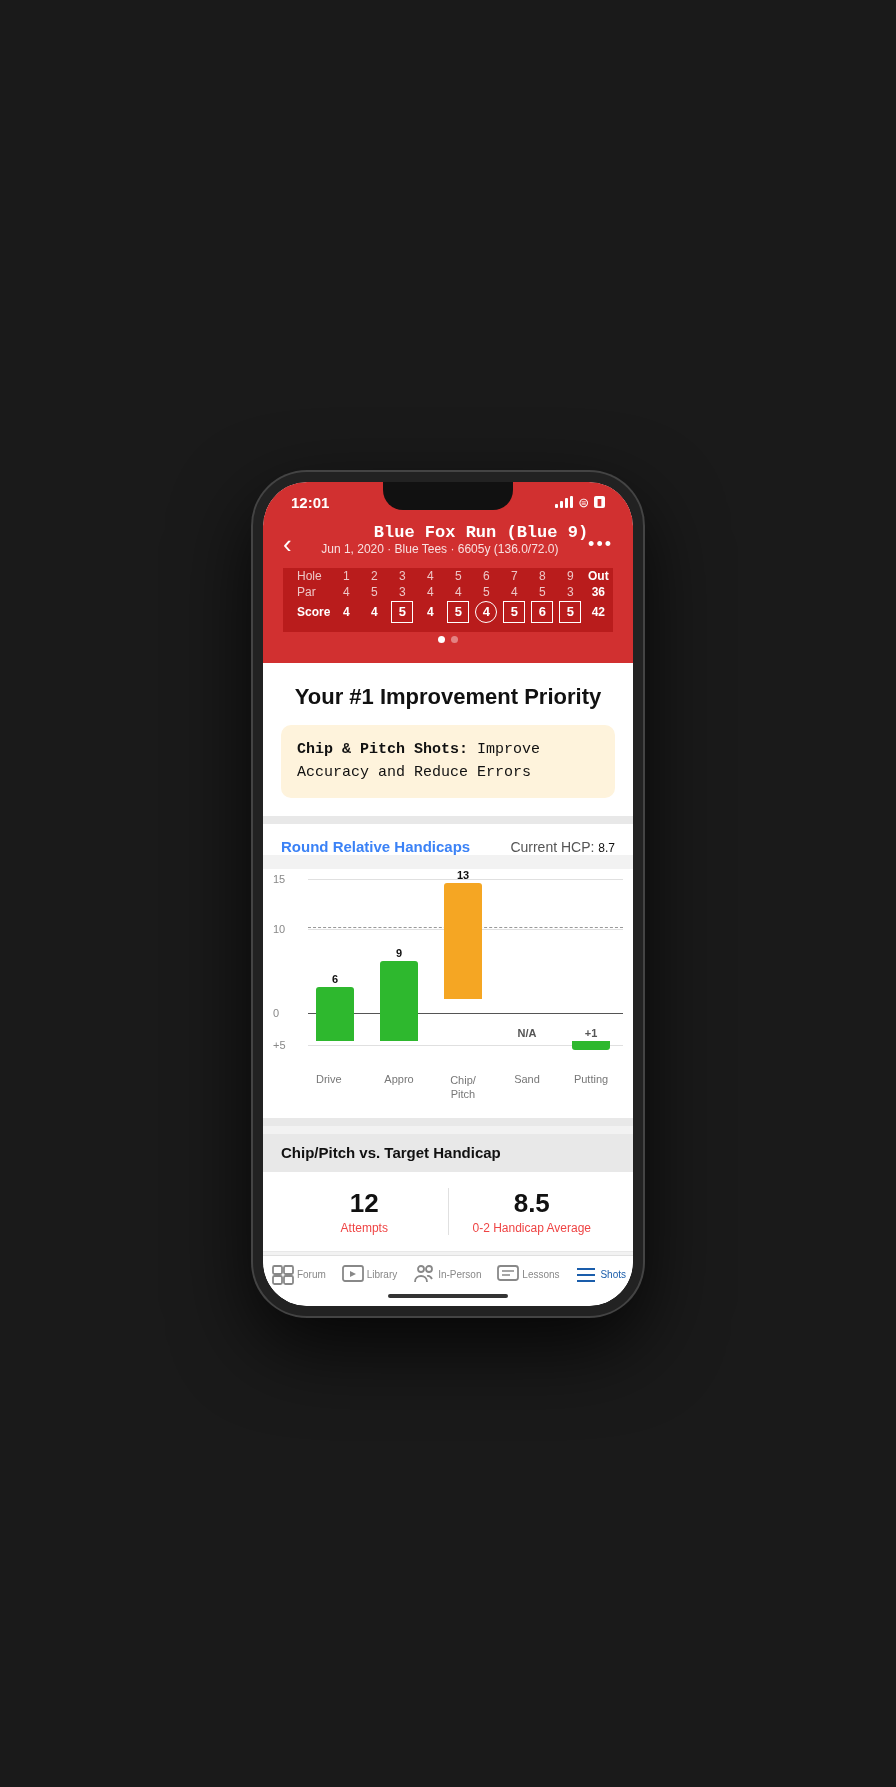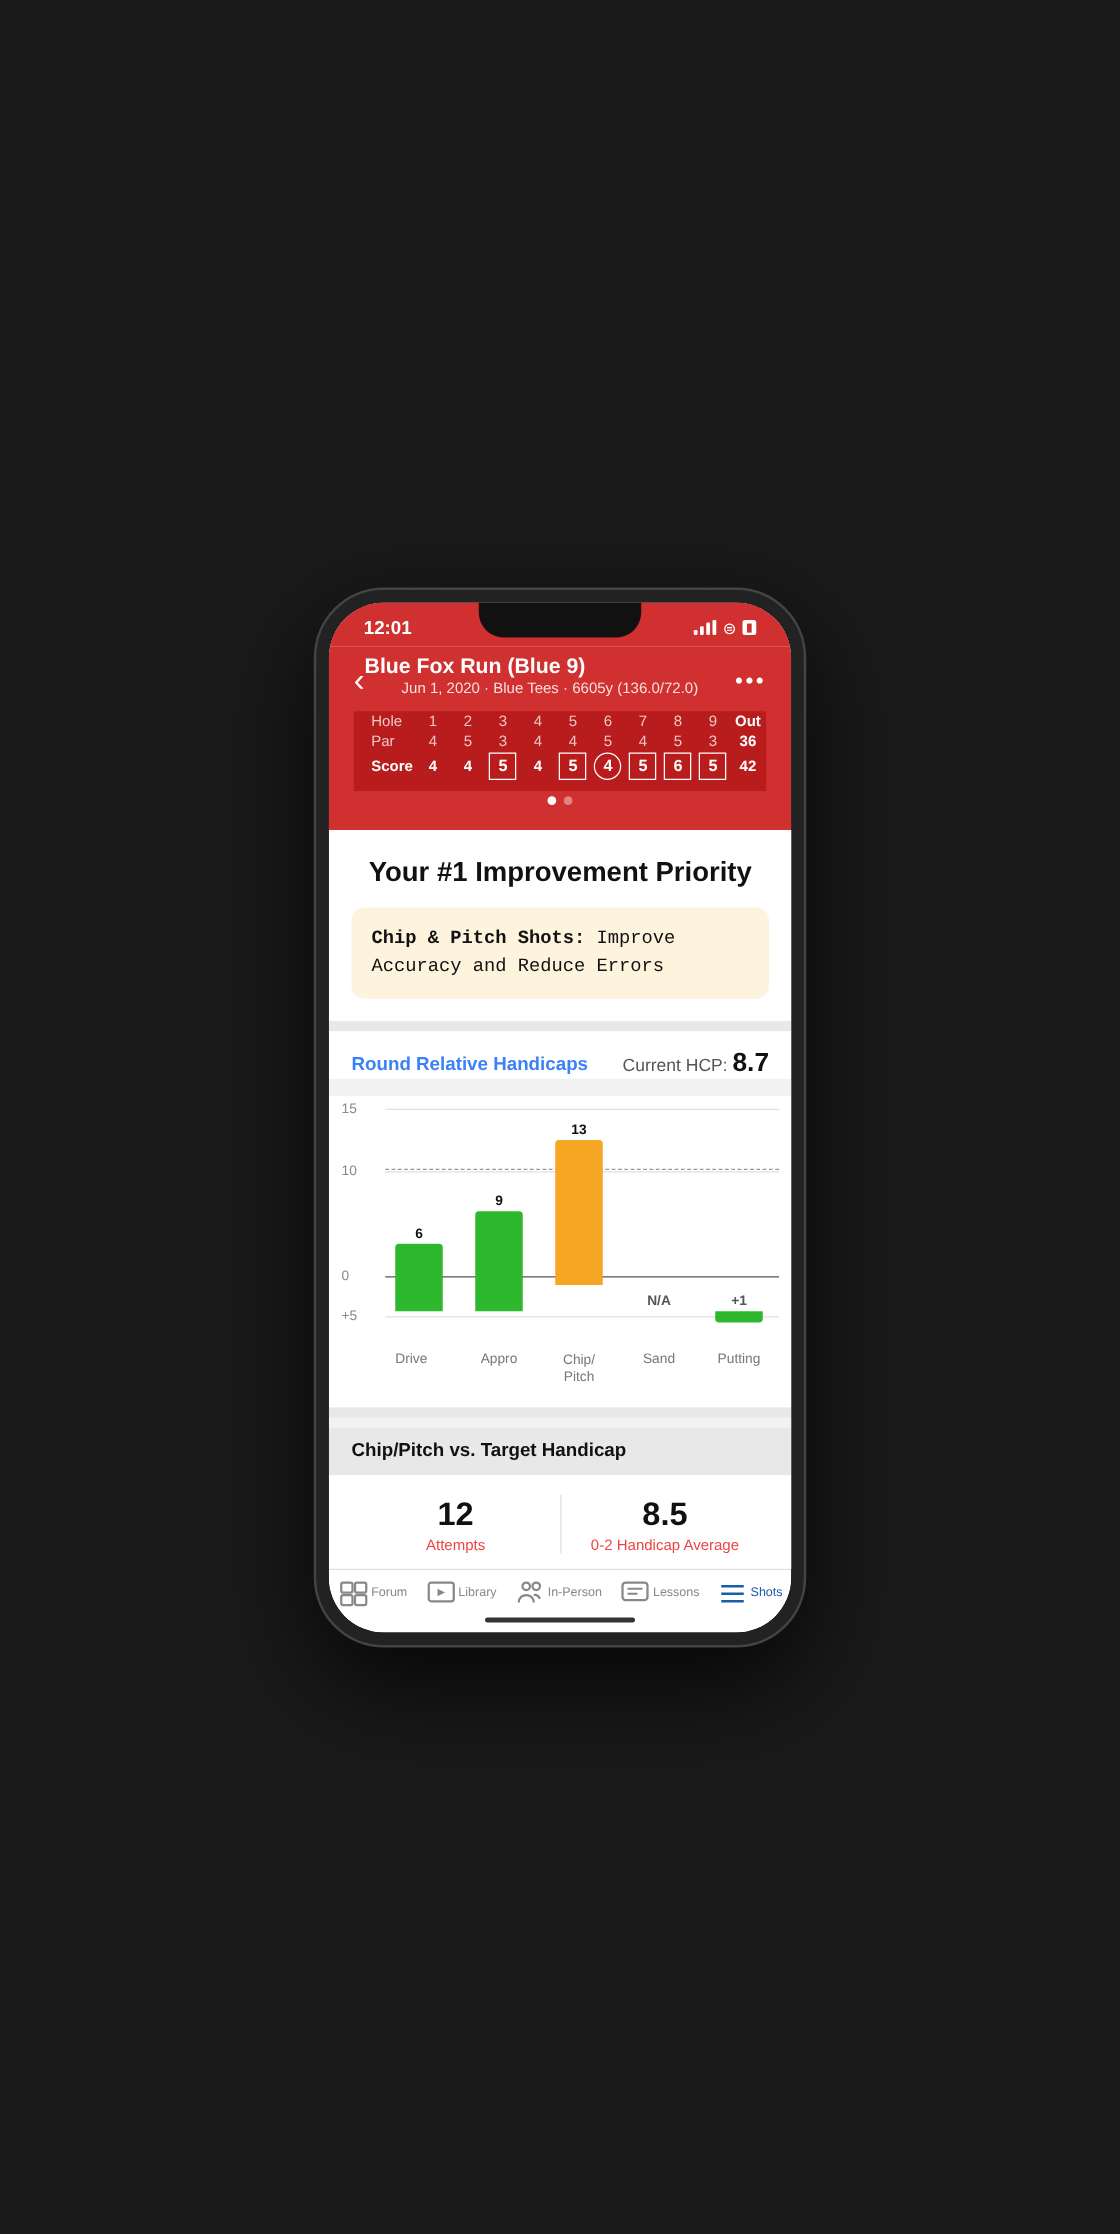--- a/index.html
+++ b/index.html
@@ -87,21 +87,22 @@
     .back-btn {
       color: white;
       font-size: 22px;
       font-weight: 300;
       cursor: pointer;
     }
     .header-title {
       color: white;
       font-size: 17px;
       font-weight: 700;
-      text-align: left;
+      text-align: right;
+      font-family: Liberation Mono, monospace;
     }
     .header-subtitle {
       color: rgba(255,255,255,0.85);
       font-size: 12px;
       text-align: center;
       margin-bottom: 10px;
     }
     .more-btn {
       color: white;
       font-size: 18px;
@@ -232,23 +233,23 @@
     .handicap-title {
       font-size: 15px;
       font-weight: 800;
       color: #3b82f6;
     }
     .hcp-current {
       font-size: 14px;
       color: #555;
     }
     .hcp-current strong {
-      font-weight: 700;
+      font-weight: 400;
       color: #111;
-      font-size: 21px;
+      font-size: 12px;
     }
     
     .bar-chart {
       padding: 0 10px 16px;
       background: white;
     }
     .chart-grid-line {
       position: absolute;
       left: 35px;
       right: 0;
@@ -480,21 +481,21 @@
               <div style="width:38px;height:54px;background:#2eb82e;border-radius:3px 3px 0 0;"></div>
               <div style="height:28px;"></div>
             </div>
 
             <div style="display:flex;flex-direction:column;align-items:center;height:100%;justify-content:flex-end;">
               <span style="font-size:11px;font-weight:700;color:#111;margin-bottom:2px;">9</span>
               <div style="width:38px;height:80px;background:#2eb82e;border-radius:3px 3px 0 0;"></div>
               <div style="height:28px;"></div>
             </div>
 
-            <div style="display:flex;flex-direction:column;align-items:center;height:100%;justify-content:center;">
+            <div style="display:flex;flex-direction:column;align-items:center;height:100%;justify-content:flex-start;">
               <span style="font-size:11px;font-weight:700;color:#111;margin-bottom:2px;">13</span>
               <div style="width:38px;height:116px;background:#f5a623;border-radius:3px 3px 0 0;"></div>
               <div style="height:28px;"></div>
             </div>
 
             <div style="display:flex;flex-direction:column;align-items:center;height:100%;justify-content:flex-end;">
               <span style="font-size:11px;font-weight:700;color:#555;margin-bottom:2px;">N/A</span>
               <div style="width:38px;height:0px;background:transparent;border-radius:3px 3px 0 0;"></div>
               <div style="height:28px;"></div>
             </div>

